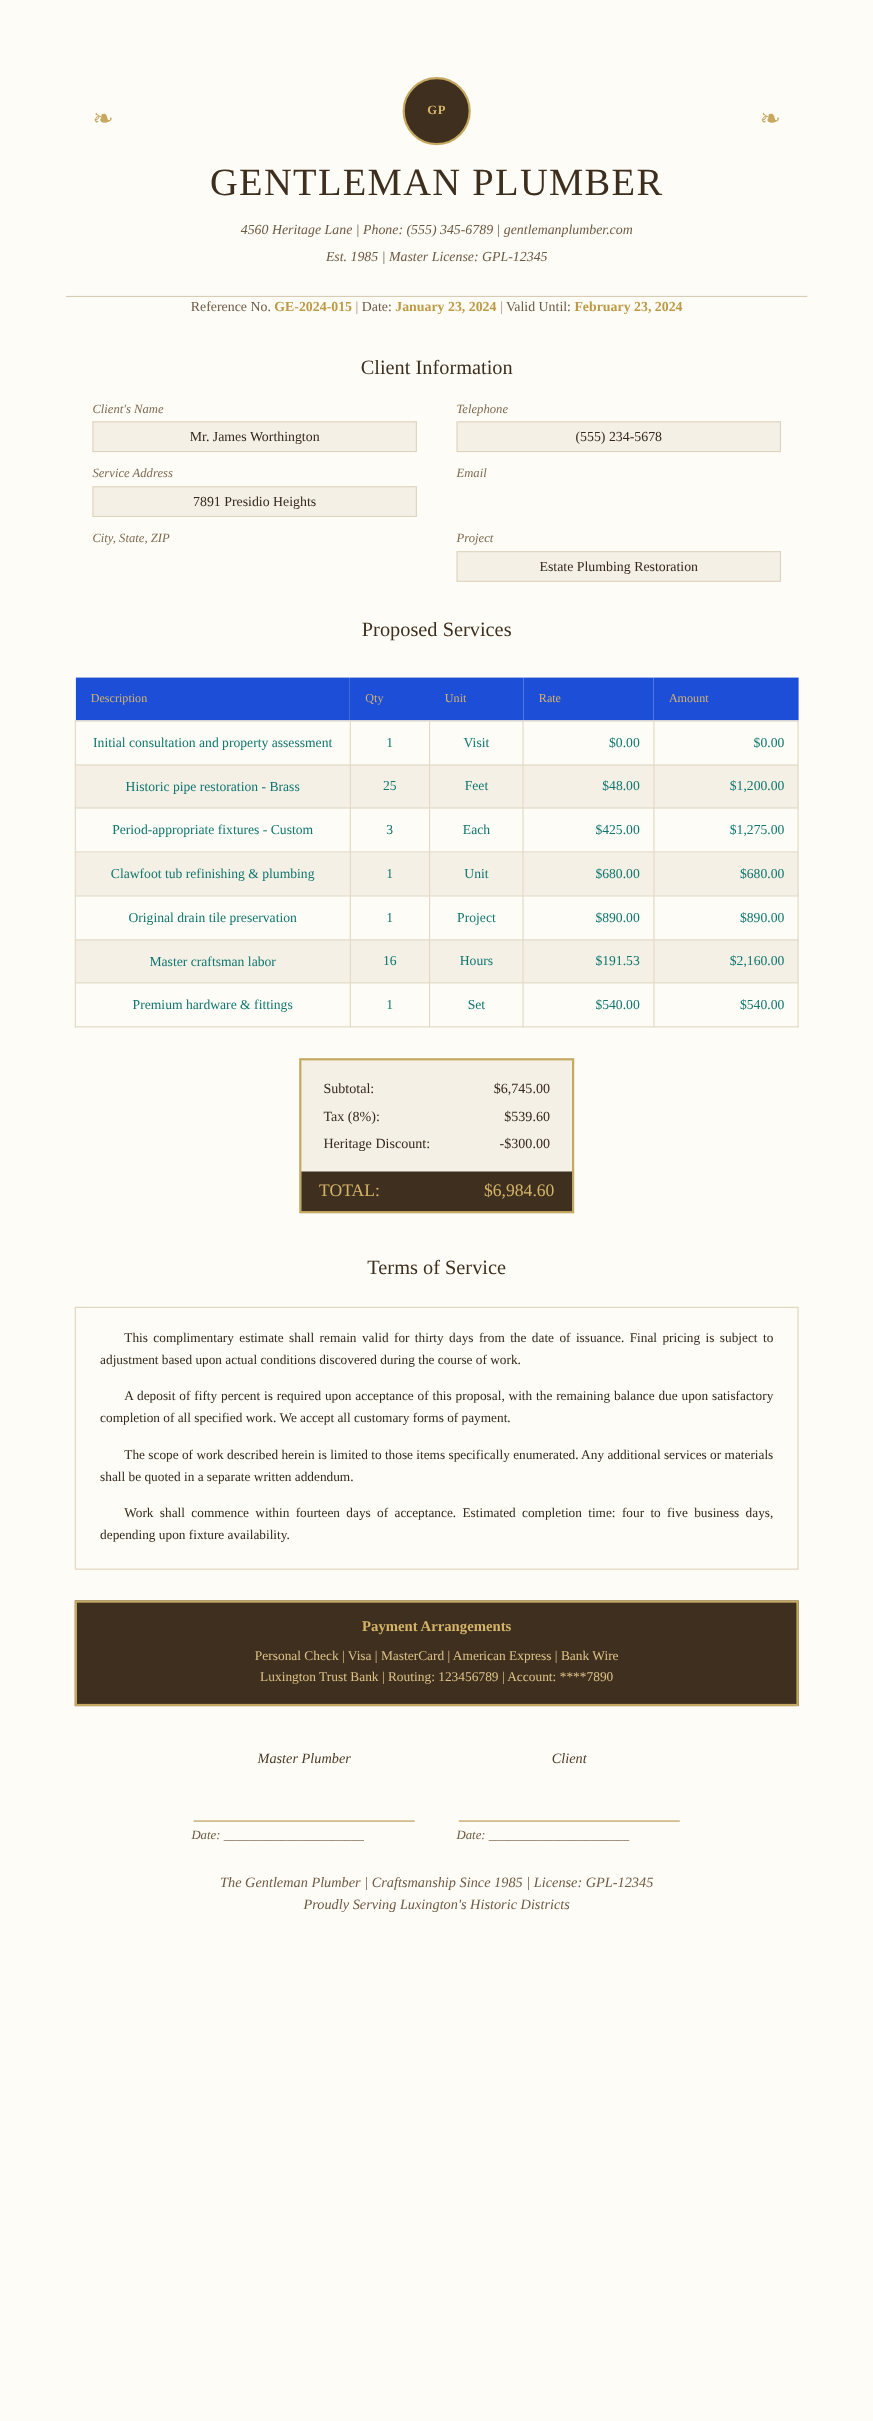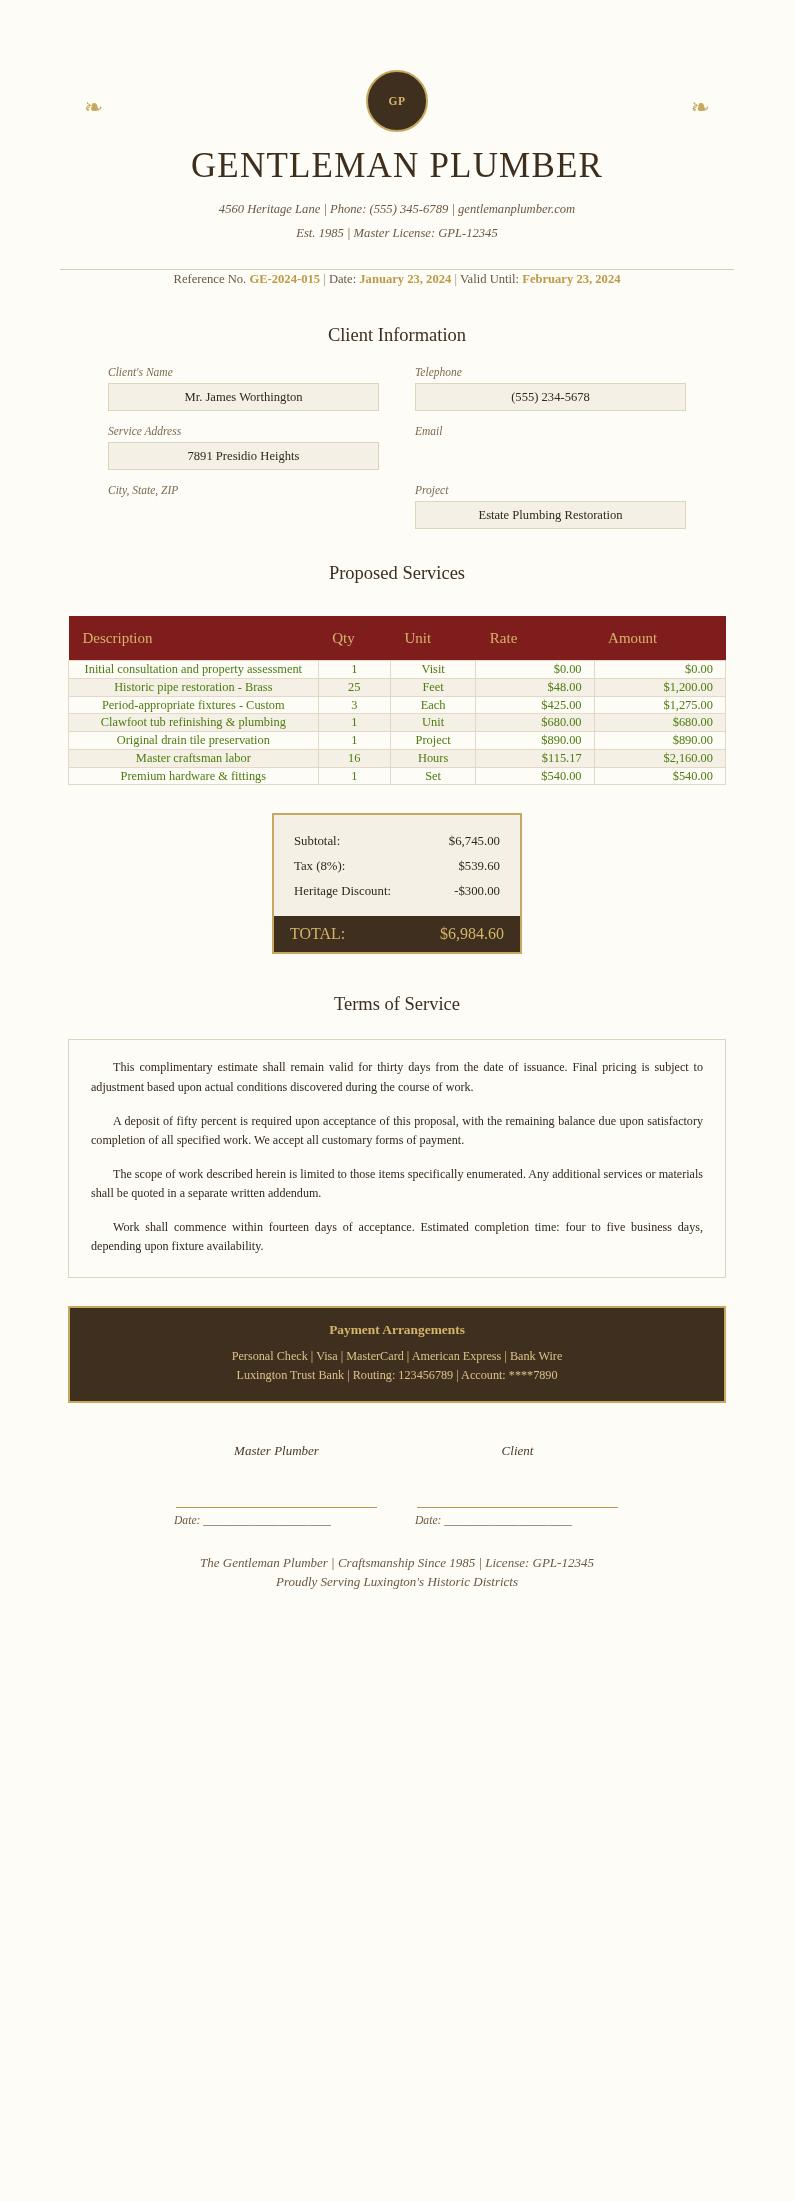--- a/index.html
+++ b/index.html
@@ -96,21 +96,21 @@
   .section-title {
     text-align: center;
     font-size: 18.5px;
     font-weight: normal;
     color: #3d2e1e;
     margin: 0 0 20px 0;
     font-family: "Liberation Serif", serif;
   }
 
   
-  .client-block { padding: 0 108px; }
+  .client-block { padding: 0 84px; }
   .client-grid {
     display: grid;
     grid-template-columns: 1fr 1fr;
     column-gap: 36px;
     row-gap: 14px;
   }
   .field-label {
     font-style: italic;
     font-size: 11.5px;
     color: #7d6a52;
@@ -128,36 +128,36 @@
   }
 
   
   .services-wrap { padding: 0 68px; margin-top: 32px; }
   table.services {
     width: 100%;
     border-collapse: collapse;
     font-size: 12.4px;
   }
   table.services thead th {
-    background: #7f1d1d;
+    background: #1d4ed8;
     color: #d4b46a;
     font-weight: normal;
-    font-size: 15px;
+    font-size: 11px;
     padding: 12px 14px;
     text-align: left;
     border: 0;
   }
   table.services thead th.c-qty,
   table.services thead th.c-unit,
   table.services thead th.c-rate,
   table.services thead th.c-amt { text-align: left; }
   table.services tbody td {
     border: 1px solid #e2d8c4;
-    padding: 0 12px;
-    color: #4d7c0f;
+    padding: 11px 12px;
+    color: #0f766e;
     vertical-align: middle;
   }
   table.services tbody tr:nth-child(even) td { background: #f4f0e6; }
   table.services tbody tr:nth-child(odd)  td { background: #fdfcf6; }
   .c-desc { text-align: center; width: 38%; line-height: 1.35; }
   .c-qty  { text-align: center; width: 11%; }
   .c-unit { text-align: center; width: 13%; }
   .c-rate { text-align: right;  width: 18%; }
   .c-amt  { text-align: right;  width: 20%; }
   thead .c-desc { text-align: left; }
@@ -369,21 +369,21 @@
           <td class="c-desc">Original drain tile preservation</td>
           <td class="c-qty">1</td>
           <td class="c-unit">Project</td>
           <td class="c-rate">$890.00</td>
           <td class="c-amt">$890.00</td>
         </tr>
         <tr>
           <td class="c-desc">Master craftsman labor</td>
           <td class="c-qty">16</td>
           <td class="c-unit">Hours</td>
-          <td class="c-rate">$115.17</td>
+          <td class="c-rate">$191.53</td>
           <td class="c-amt">$2,160.00</td>
         </tr>
         <tr>
           <td class="c-desc">Premium hardware &amp; fittings</td>
           <td class="c-qty">1</td>
           <td class="c-unit">Set</td>
           <td class="c-rate">$540.00</td>
           <td class="c-amt">$540.00</td>
         </tr>
       </tbody>

